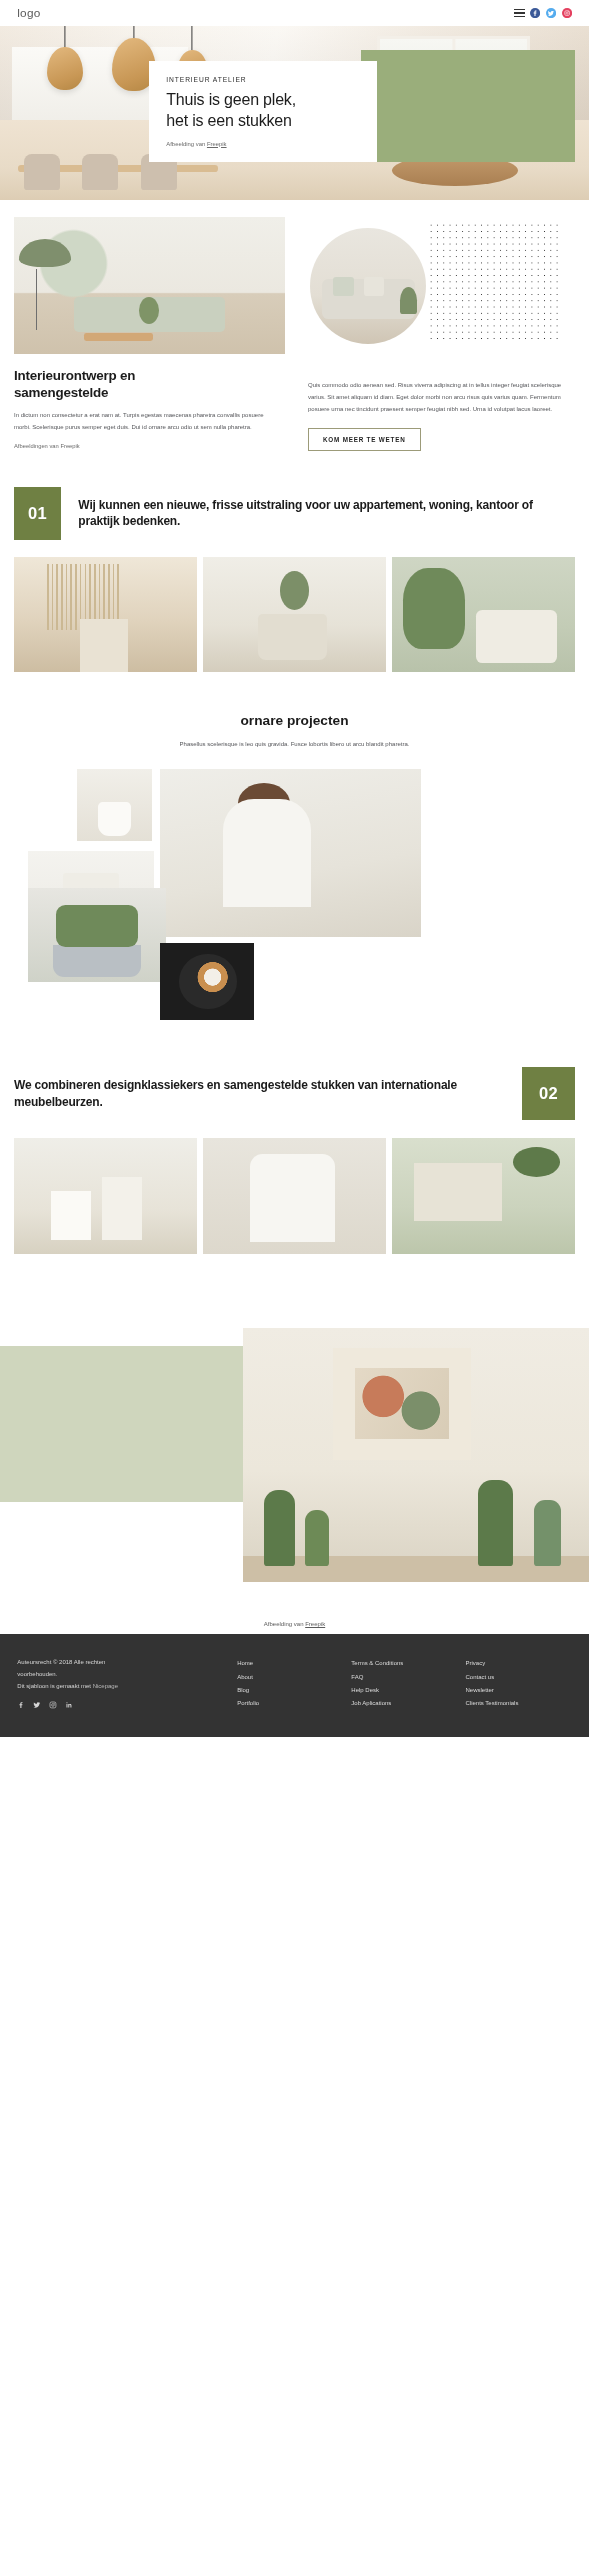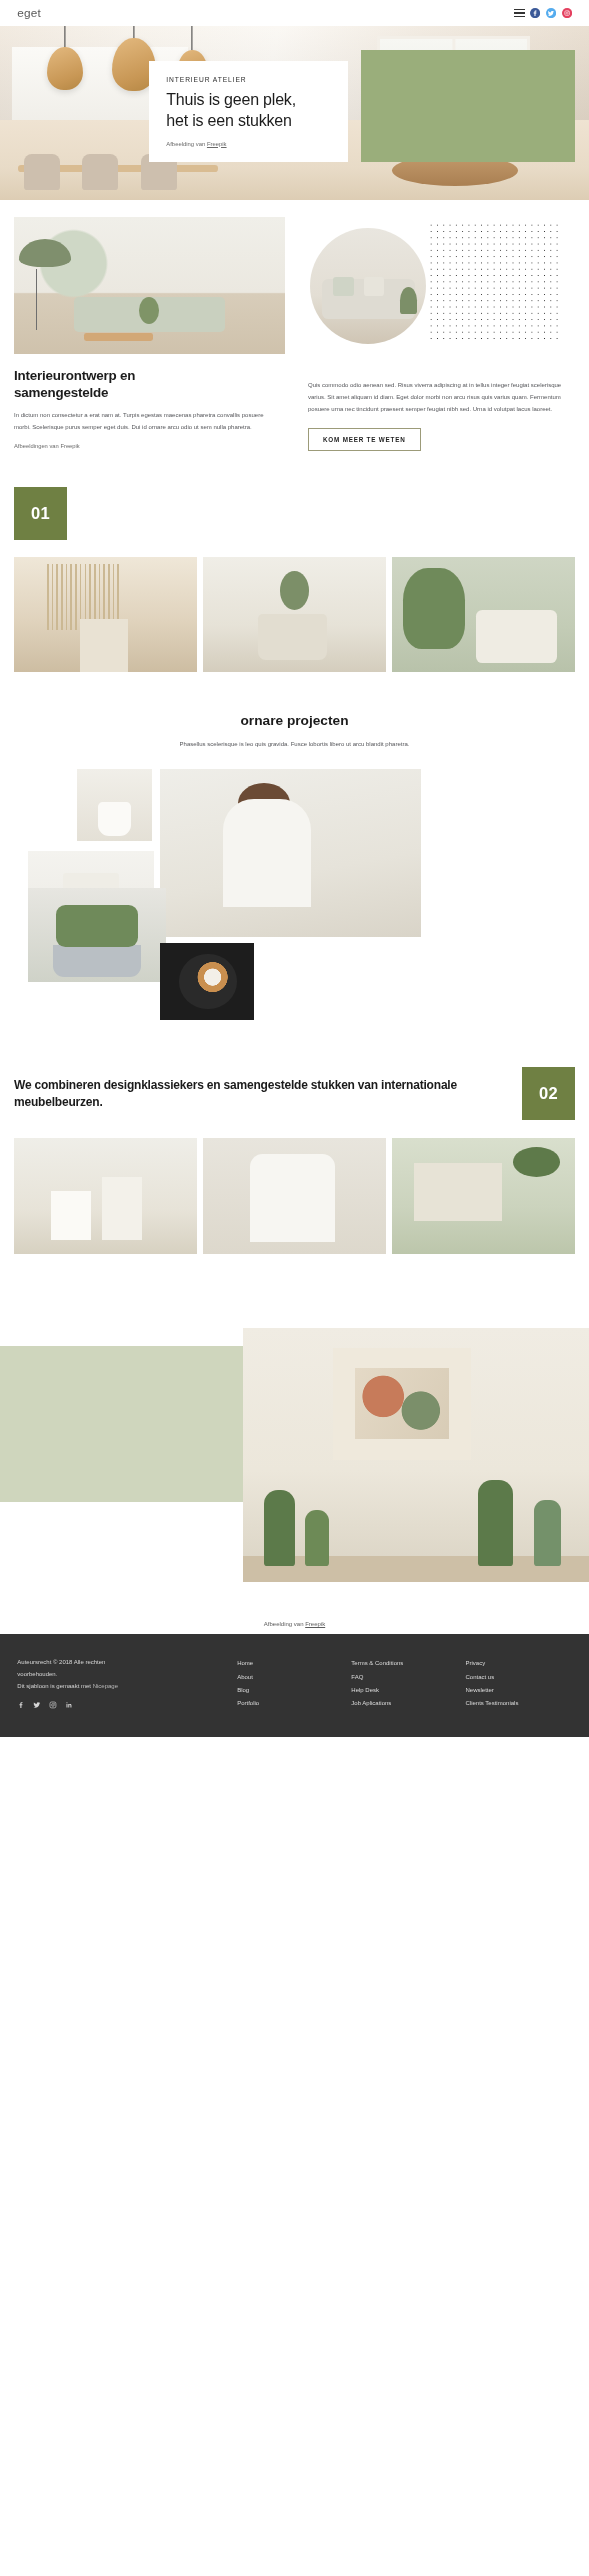--- a/index.html
+++ b/index.html
@@ -62,21 +62,21 @@
   .tablehero{position:absolute;left:3%;bottom:16%;width:34%;height:7px;border-radius:3.1px;background:#d9bc92;}
   .chairh{position:absolute;bottom:6%;width:36px;height:36px;border-radius:7.9px 7.9px 3.1px 3.1px;background:#cdbfae;}
   .c1{left:4%;} .c2{left:14%;} .c3{left:24%;}
   .rtable{position:absolute;right:12%;bottom:8%;width:126px;height:31px;border-radius:50%;background:linear-gradient(180deg,#c39a6b,#a97f52);}
   .book{position:absolute;right:17%;bottom:22%;width:41px;height:7.9px;background:#eceae5;border-radius:1.6px;}
   .greenpanel{
     position:absolute; right:14px; top:23.6px; width:214px; height:112px;
     background:#9aae7b;
   }
   .hero-card {
-    position: absolute; left: 149px; top: 35px; width: 199px; height: 101px;
+    position: absolute; left: 149px; top: 35px; width: 228px; height: 101px;
     background: #fff; padding: 14px 17.3px;
     display: flex; flex-direction: column; justify-content: center;
   }
   .hero-kicker { font-size: 6.7px; letter-spacing: 0.9px; color: #2c2c2c; font-weight: 400; }
   .hero-title {
     font-size: 16px; line-height: 1.28; font-weight: 300; color: #1d1d1d;
     margin: 7px 0 9.4px 0; letter-spacing: -0.2px;
   }
   .credit { font-size: 5.9px; color: #6a6a6a; }
   .credit u { text-decoration: underline; }
@@ -226,21 +226,21 @@
   .f-soc { display: flex; gap: 7.9px; margin-top: 9.4px; }
   .f-soc span { width: 7.9px; height: 7.9px; display:inline-flex; align-items:center; justify-content:center;}
   .f-soc svg{width:7.9px;height:7.9px;fill:#d6d6d6;}
 </style>
 </head>
 <body>
 
 <div class="page">
 
   <div class="header">
-    <div class="logo">eget</div>
+    <div class="logo">logo</div>
     <div class="header-right">
       <div class="burger">
           <i></i>
           <i></i>
           <i></i>
         </div>
       <span class="soc">
         <svg viewBox="0 0 24 24">
             <circle cx="12" cy="12" r="12" fill="#3b5998"></circle>
             <path d="M13 19v-6h2l.3-2.3H13V9.2c0-.7.2-1.1 1.1-1.1h1.2V6c-.2 0-.9-.1-1.8-.1-1.8 0-3 1.1-3 3.1v1.7H8.5V13h2v6z" fill="#fff"></path>
@@ -323,20 +323,21 @@
       </div>
       <div class="col-r">
         <p class="body-txt">Quis commodo odio aenean sed. Risus viverra adipiscing at in tellus integer feugiat scelerisque varius. Sit amet aliquam id diam. Eget dolor morbi non arcu risus quis varius quam. Fermentum posuere urna nec tincidunt praesent semper feugiat nibh sed. Urna id volutpat lacus laoreet.</p>
         <button class="btn-outline">KOM MEER TE WETEN</button>
       </div>
     </div>
   </div>
 
   <div class="numband">
     <div class="numbox">01</div>
+    <div class="numtxt">Wij kunnen een nieuwe, frisse uitstraling voor uw appartement, woning, kantoor of praktijk bedenken.</div>
   </div>
 
   <div class="strip3">
     <div class="sA"></div>
     <div class="sB"></div>
     <div class="sC"></div>
   </div>
 
   <div class="projects-head">
     <h2>ornare projecten</h2>

